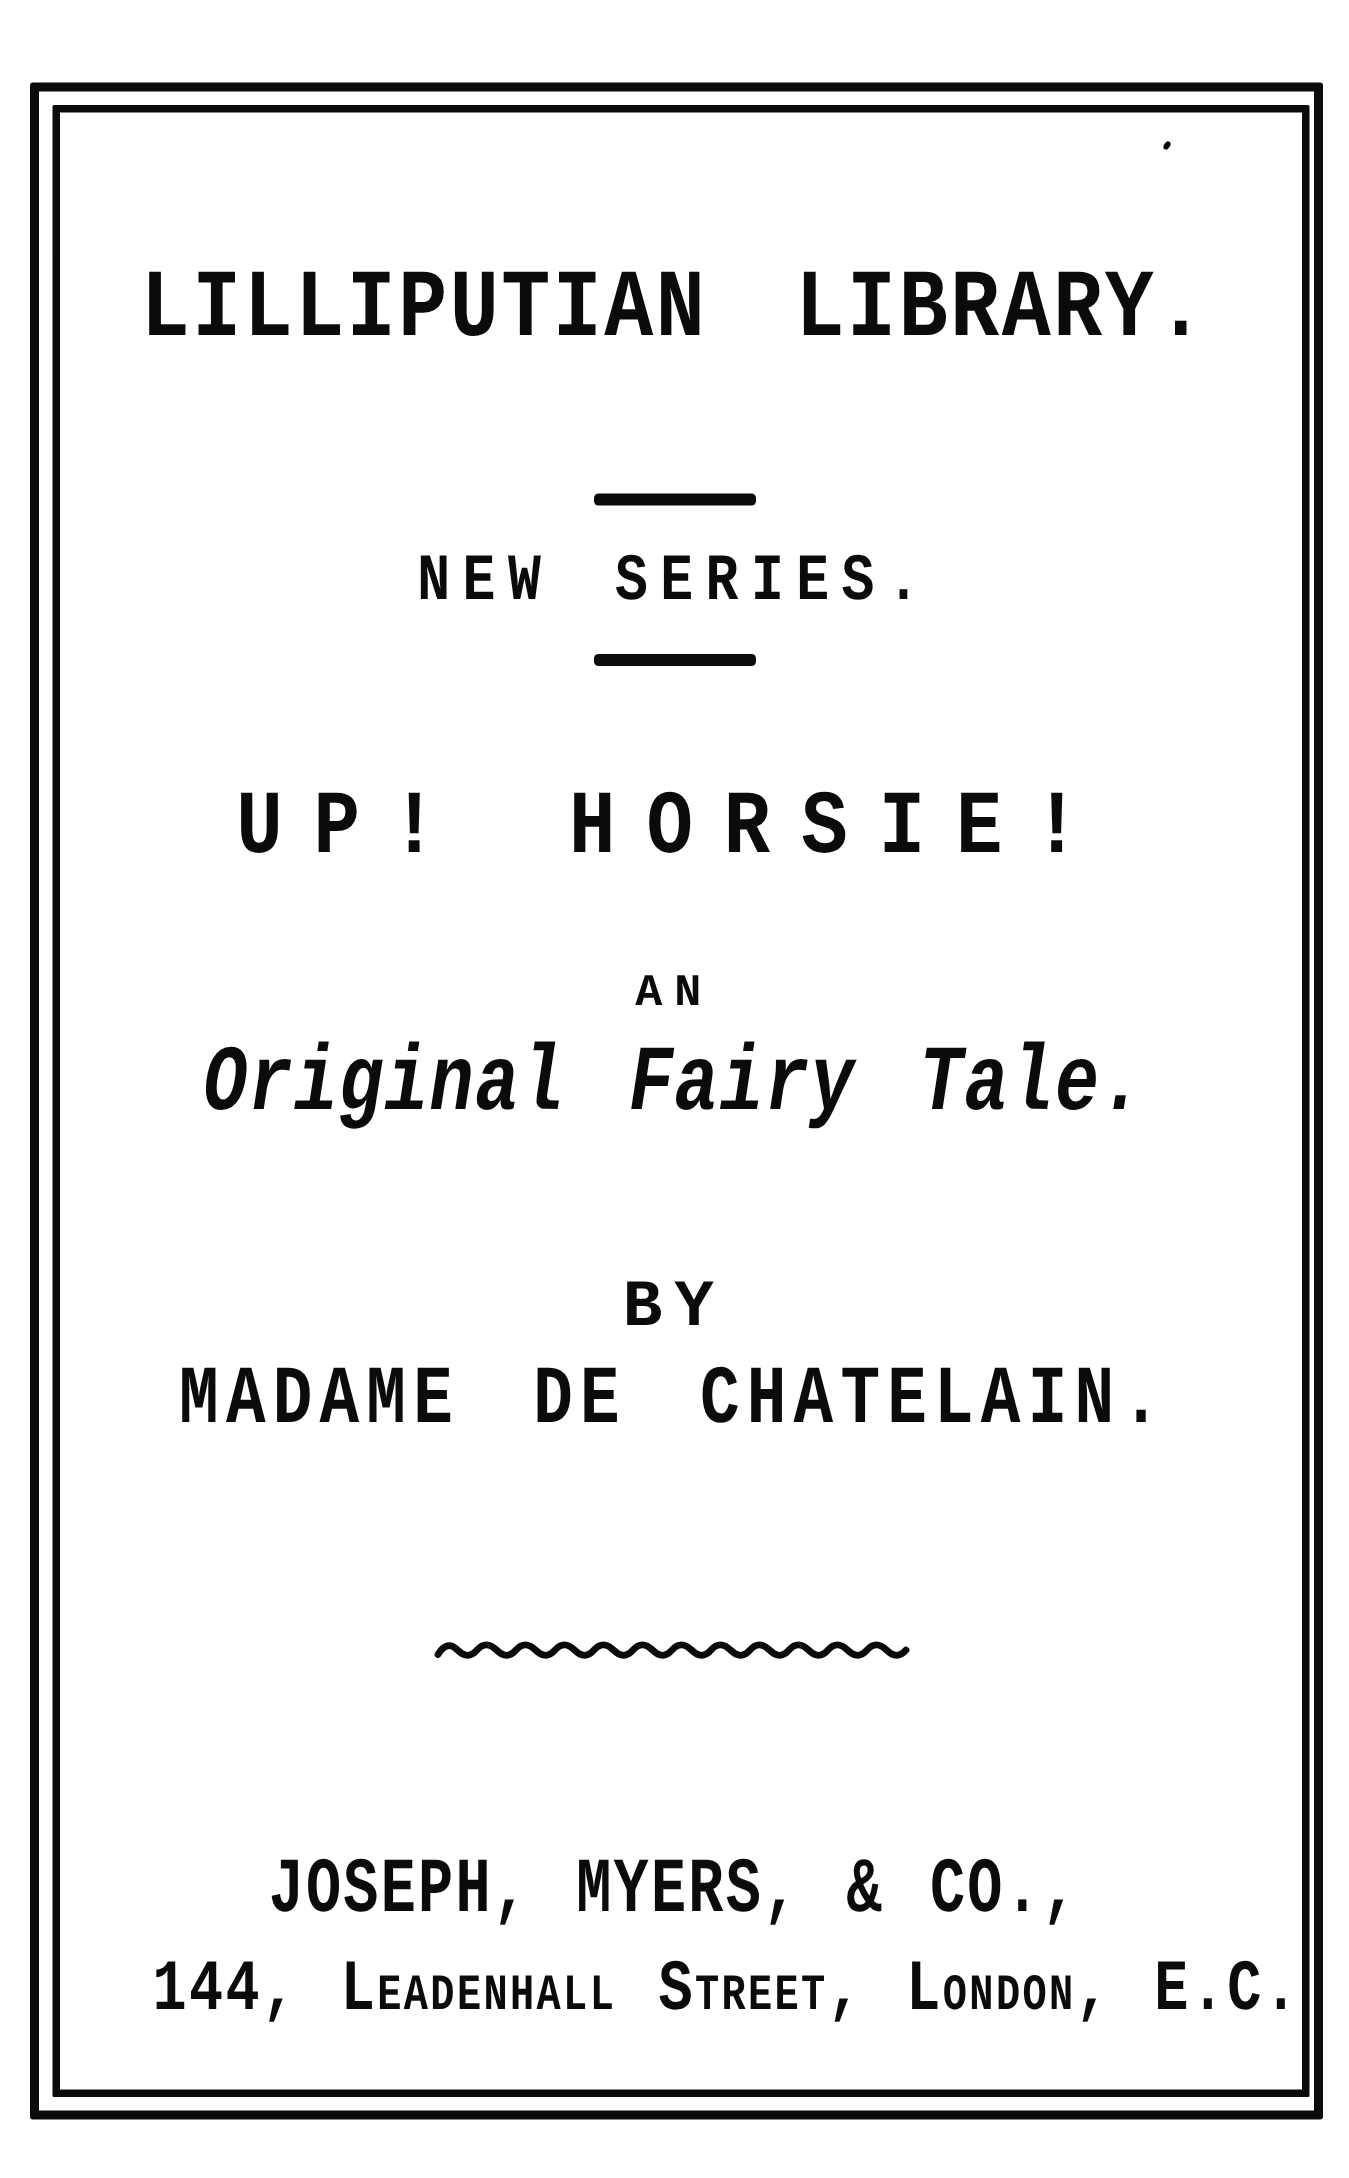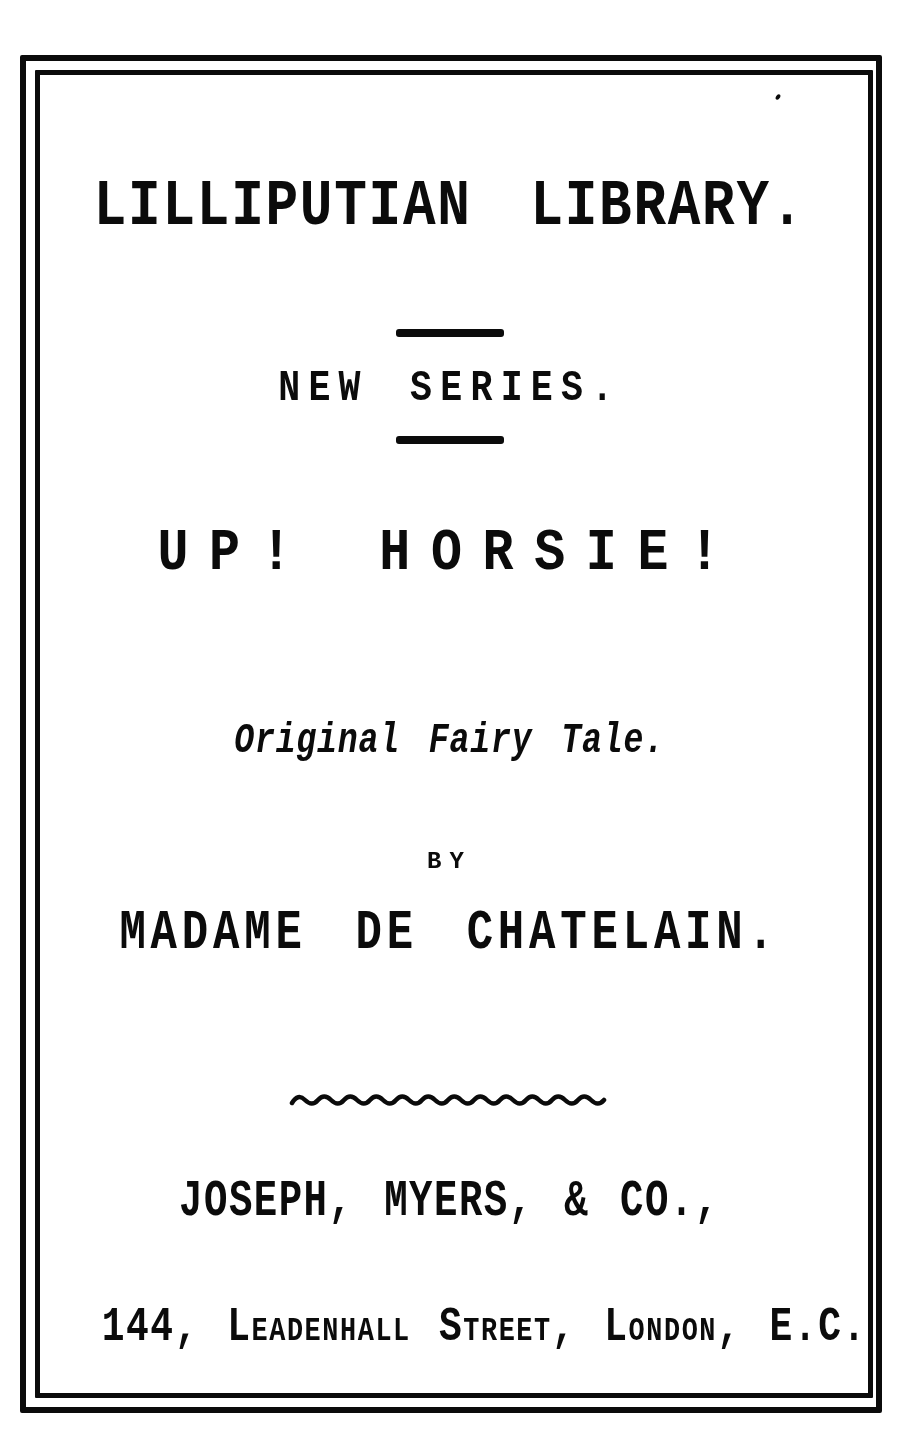--- a/index.html
+++ b/index.html
@@ -49,34 +49,34 @@
   .rule-bottom { top:400px; }
 
   .series-subtitle     { top:330px; font-size:44px; letter-spacing:10px; word-spacing:.3em; }
   .series-subtitle .stretch{ transform:scaleX(.83); }
 
   .main-title          { top:487px; font-size:60px; letter-spacing:24px; word-spacing:.3em; }
   .main-title .stretch     { transform:scaleX(.86); }
 
   .article-line        { top:612px; font-size:30px; letter-spacing:8px; }
 
-  .subtitle            { top:684px; font-size:42px; font-style:italic; letter-spacing:1px; word-spacing:.25em; }
+  .subtitle            { top:656px; font-size:62px; font-style:italic; letter-spacing:1px; word-spacing:.25em; }
   .subtitle .stretch       { transform:scaleX(.79); }
 
-  .byline-label        { top:814px; font-size:24px; letter-spacing:8px; }
+  .byline-label        { top:814px; font-size:44px; letter-spacing:8px; }
 
   .author-name         { top:870px; font-size:55px; letter-spacing:6px; word-spacing:.4em; }
   .author-name .stretch    { transform:scaleX(.80); }
 
   .wavy-divider {
     position:absolute; top:1054px; left:50%; transform:translateX(-50%);
     width:322px; height:22px;
   }
 
-  .publisher-name      { top:1140px; font-size:52px; letter-spacing:2px; word-spacing:.15em; }
+  .publisher-name      { top:1199px; font-size:52px; letter-spacing:2px; word-spacing:.15em; }
   .publisher-name .stretch { transform:scaleX(.75); }
 
   .publisher-address   { top:1267px; font-size:48px; font-variant:small-caps; letter-spacing:2px; word-spacing:.1em; }
   .publisher-address .stretch { transform:scaleX(.79); }
 </style>
 </head>
 <body>
 
 <div class="page">
 
@@ -93,20 +93,23 @@
   <div class="line series-subtitle">
     <span class="stretch">NEW SERIES.</span>
   </div>
 
   <div class="rule rule-bottom"></div>
 
   <div class="line main-title">
     <span class="stretch">UP! HORSIE!</span>
   </div>
 
+  <div class="line article-line">
+    <span class="stretch">AN</span>
+  </div>
 
   <div class="line subtitle">
     <span class="stretch">Original Fairy Tale.</span>
   </div>
 
   <div class="line byline-label">
     <span class="stretch">BY</span>
   </div>
 
   <div class="line author-name">

